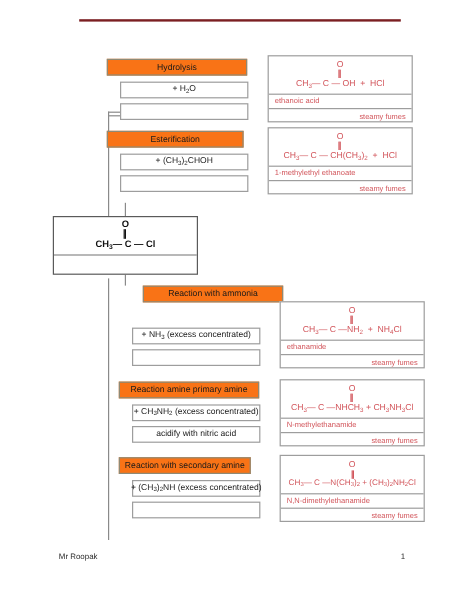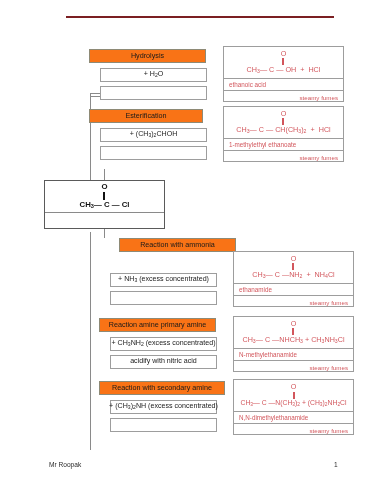--- a/index.html
+++ b/index.html
@@ -287,21 +287,21 @@
     <span class="formula">
       <span class="f-top">O</span>
       <span class="f-bond"></span>
       <span class="f-main">CH<sub>3</sub>—&nbsp;C&nbsp;—NHCH<sub>3</sub> + CH<sub>3</sub>NH<sub>3</sub>Cl</span>
     </span>
   </div>
   <div class="panel-name">N-methylethanamide</div>
   <div class="panel-fumes">steamy fumes</div>
 </div>
 
-<div class="box hdr" style="left:99px; top:381px; width:126px; height:14px;">
+<div class="box hdr" style="left:99px; top:381px; width:110px; height:14px;">
   <span>Reaction with secondary amine</span>
 </div>
 <div class="box" style="left:110px; top:400px; width:107px; height:14px;">
   <span>+ (CH<sub>3</sub>)<sub>2</sub>NH (excess concentrated)</span>
 </div>
 <div class="box empty" style="left:110px; top:418px; width:107px; height:14px;"></div>
 
 <div class="panel" style="left:233px; top:379px; width:121px; height:56px;">
   <div class="panel-struct" style="height:32px;">
     <span class="formula">

